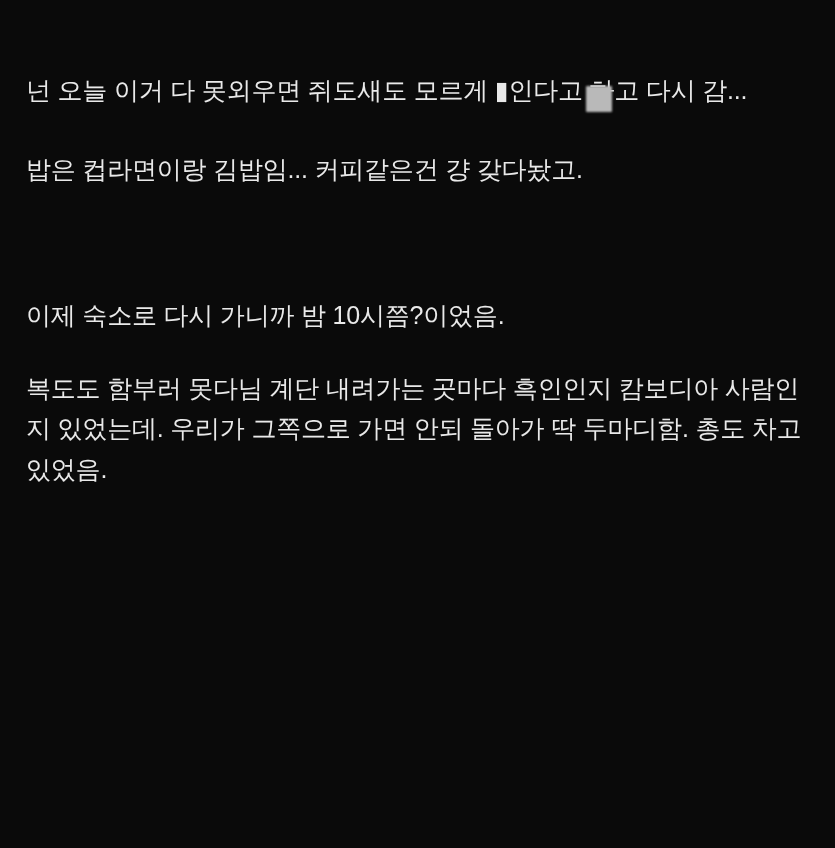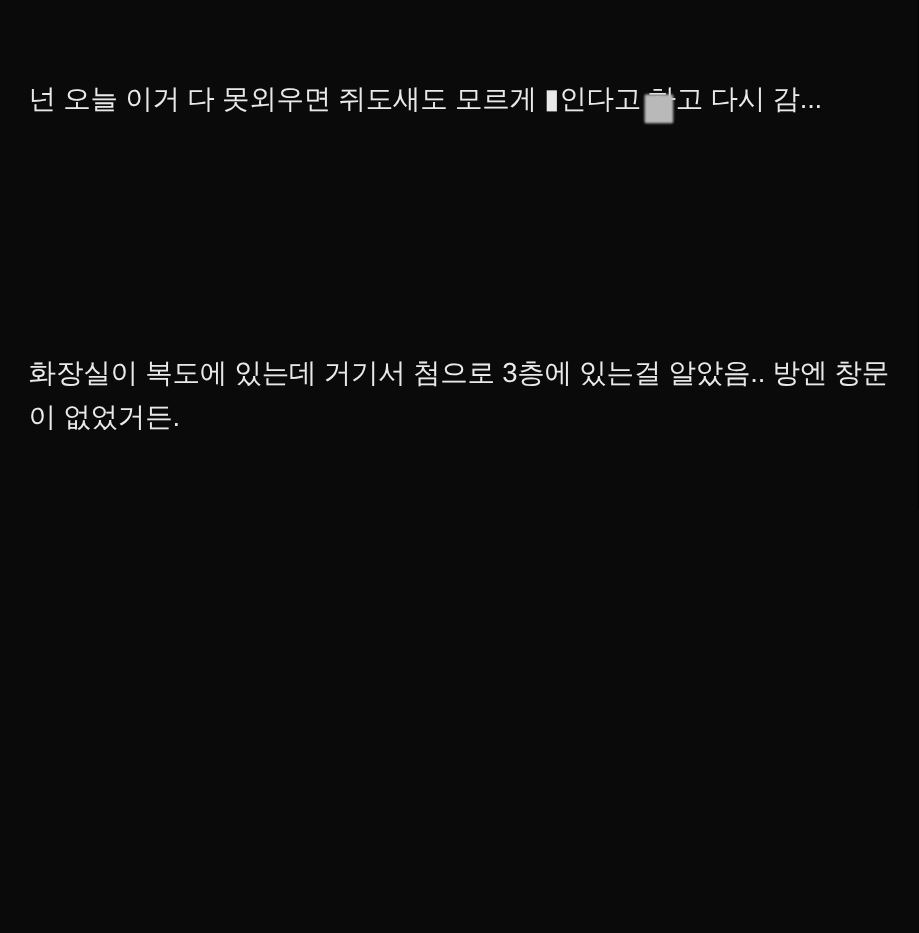--- a/index.html
+++ b/index.html
@@ -61,28 +61,30 @@
 <body>
 
 <div class="page">
   <div class="content">
 
     <p class="para redacted-line">넌 오늘 이거 다 못외우면 쥐도새도 모르게 ▮인다고 하고 다시 감...</p>
     <span class="redaction" id="redaction-1"></span>
 
     <div class="gap-md"></div>
 
+    <p class="para">밥은 컵라면이랑 김밥임... 커피같은건 걍 갖다놨고.</p>
 
     <div class="gap-lg"></div>
 
 
     <div class="gap-sm"></div>
 
+    <p class="para">이제 숙소로 다시 가니까 밤 10시쯤?이었음.</p>
 
     <div class="gap-sm"></div>
 
+    <p class="para">복도도 함부러 못다님 계단 내려가는 곳마다 흑인인지 캄보디아 사람인지 있었는데. 우리가 그쪽으로 가면 안되 돌아가 딱 두마디함. 총도 차고 있었음.</p>
 
     <div class="gap-sm"></div>
 
-    <p class="para">화장실이 복도에 있는데 거기서 첨으로 3층에 있는걸 알았음.. 방엔 창문이 없었거든.</p>
 
   </div>
 </div>
 
 </body></html>

